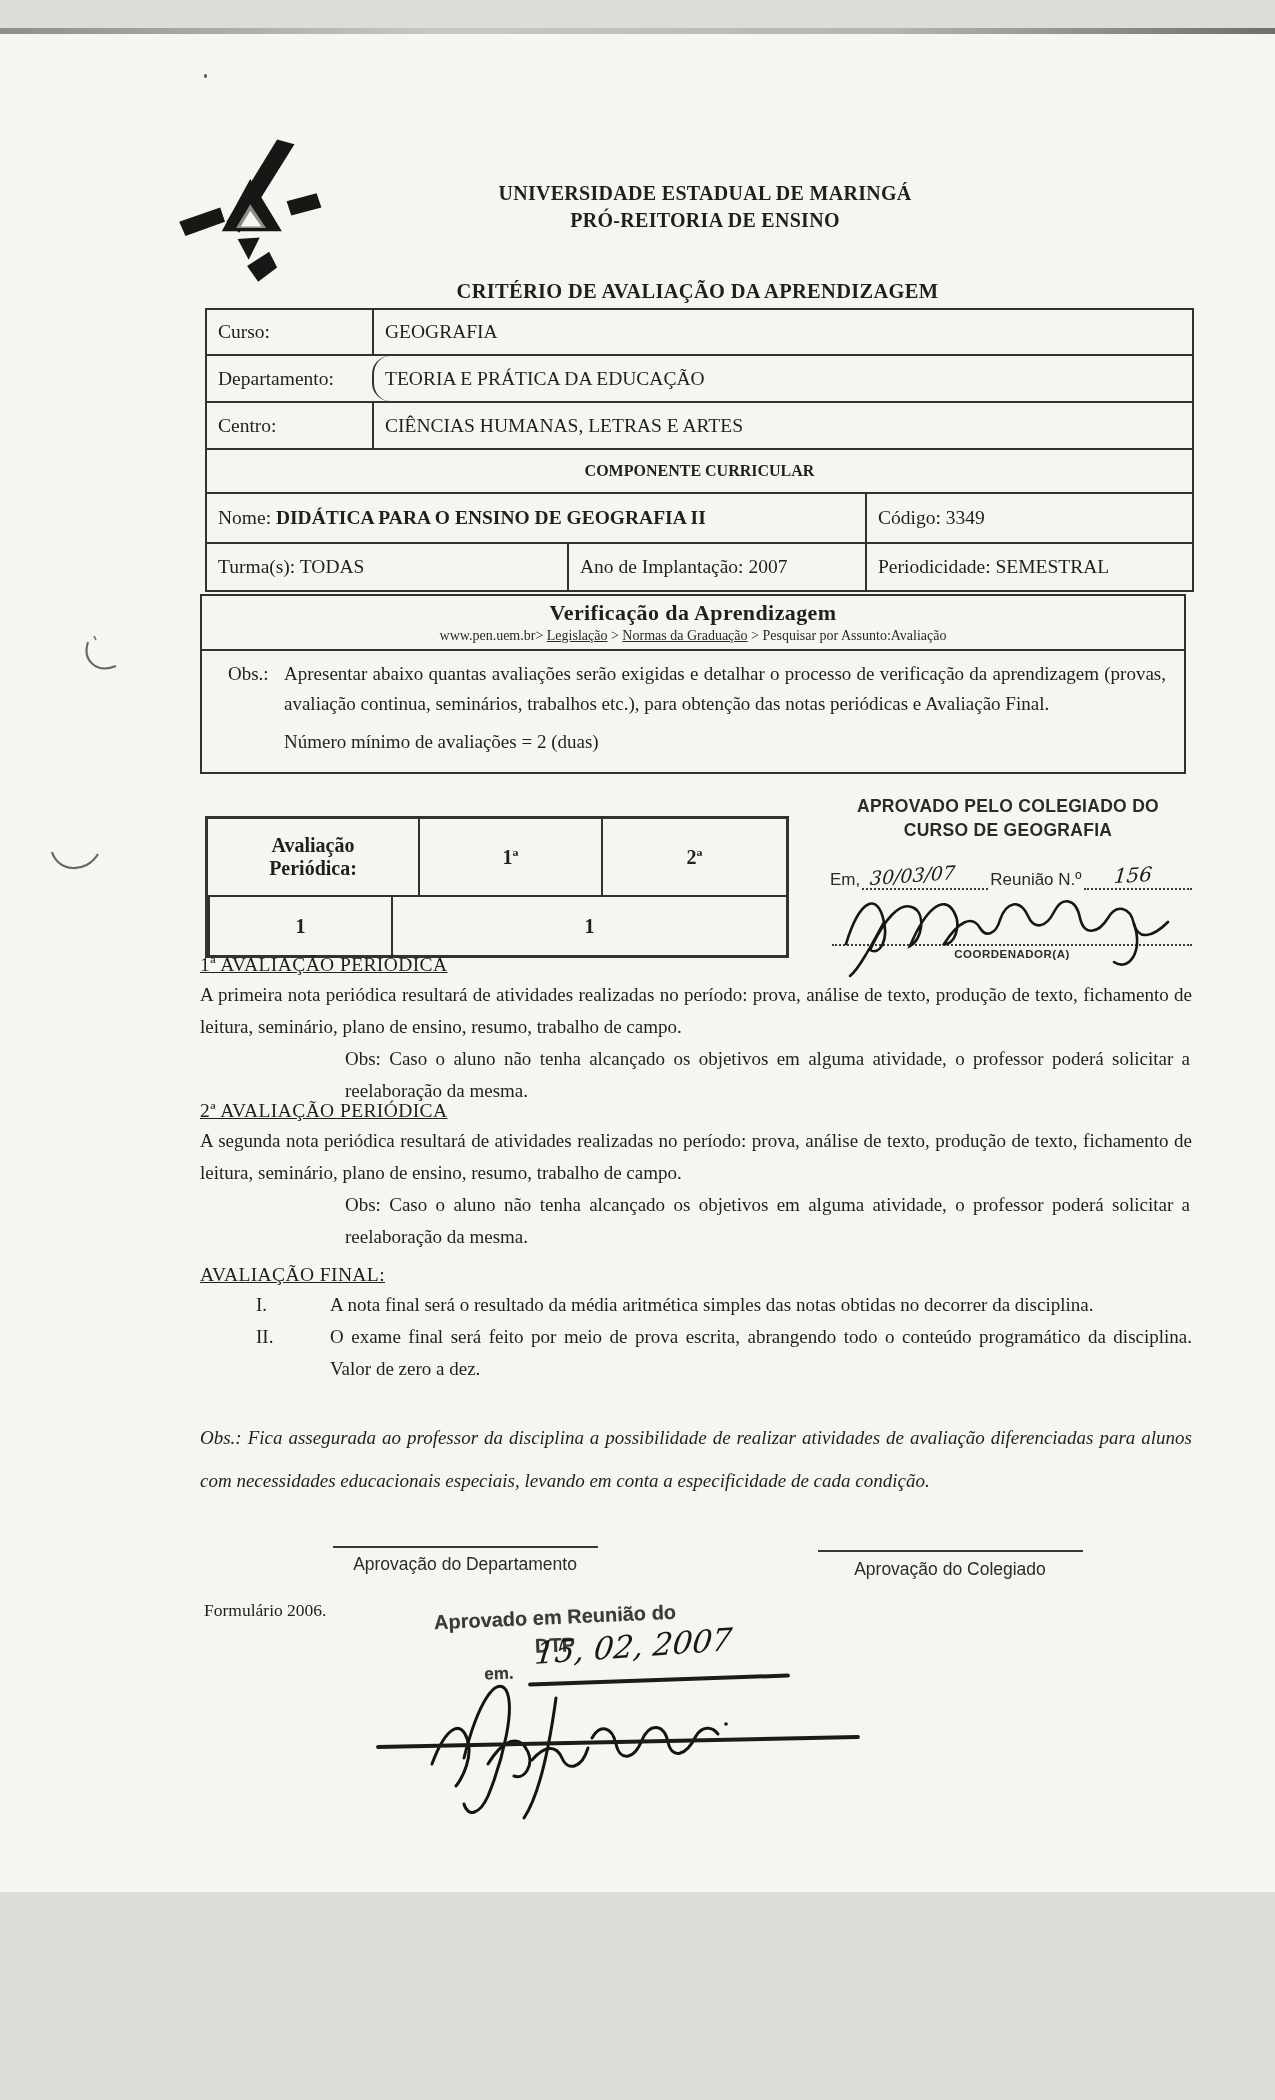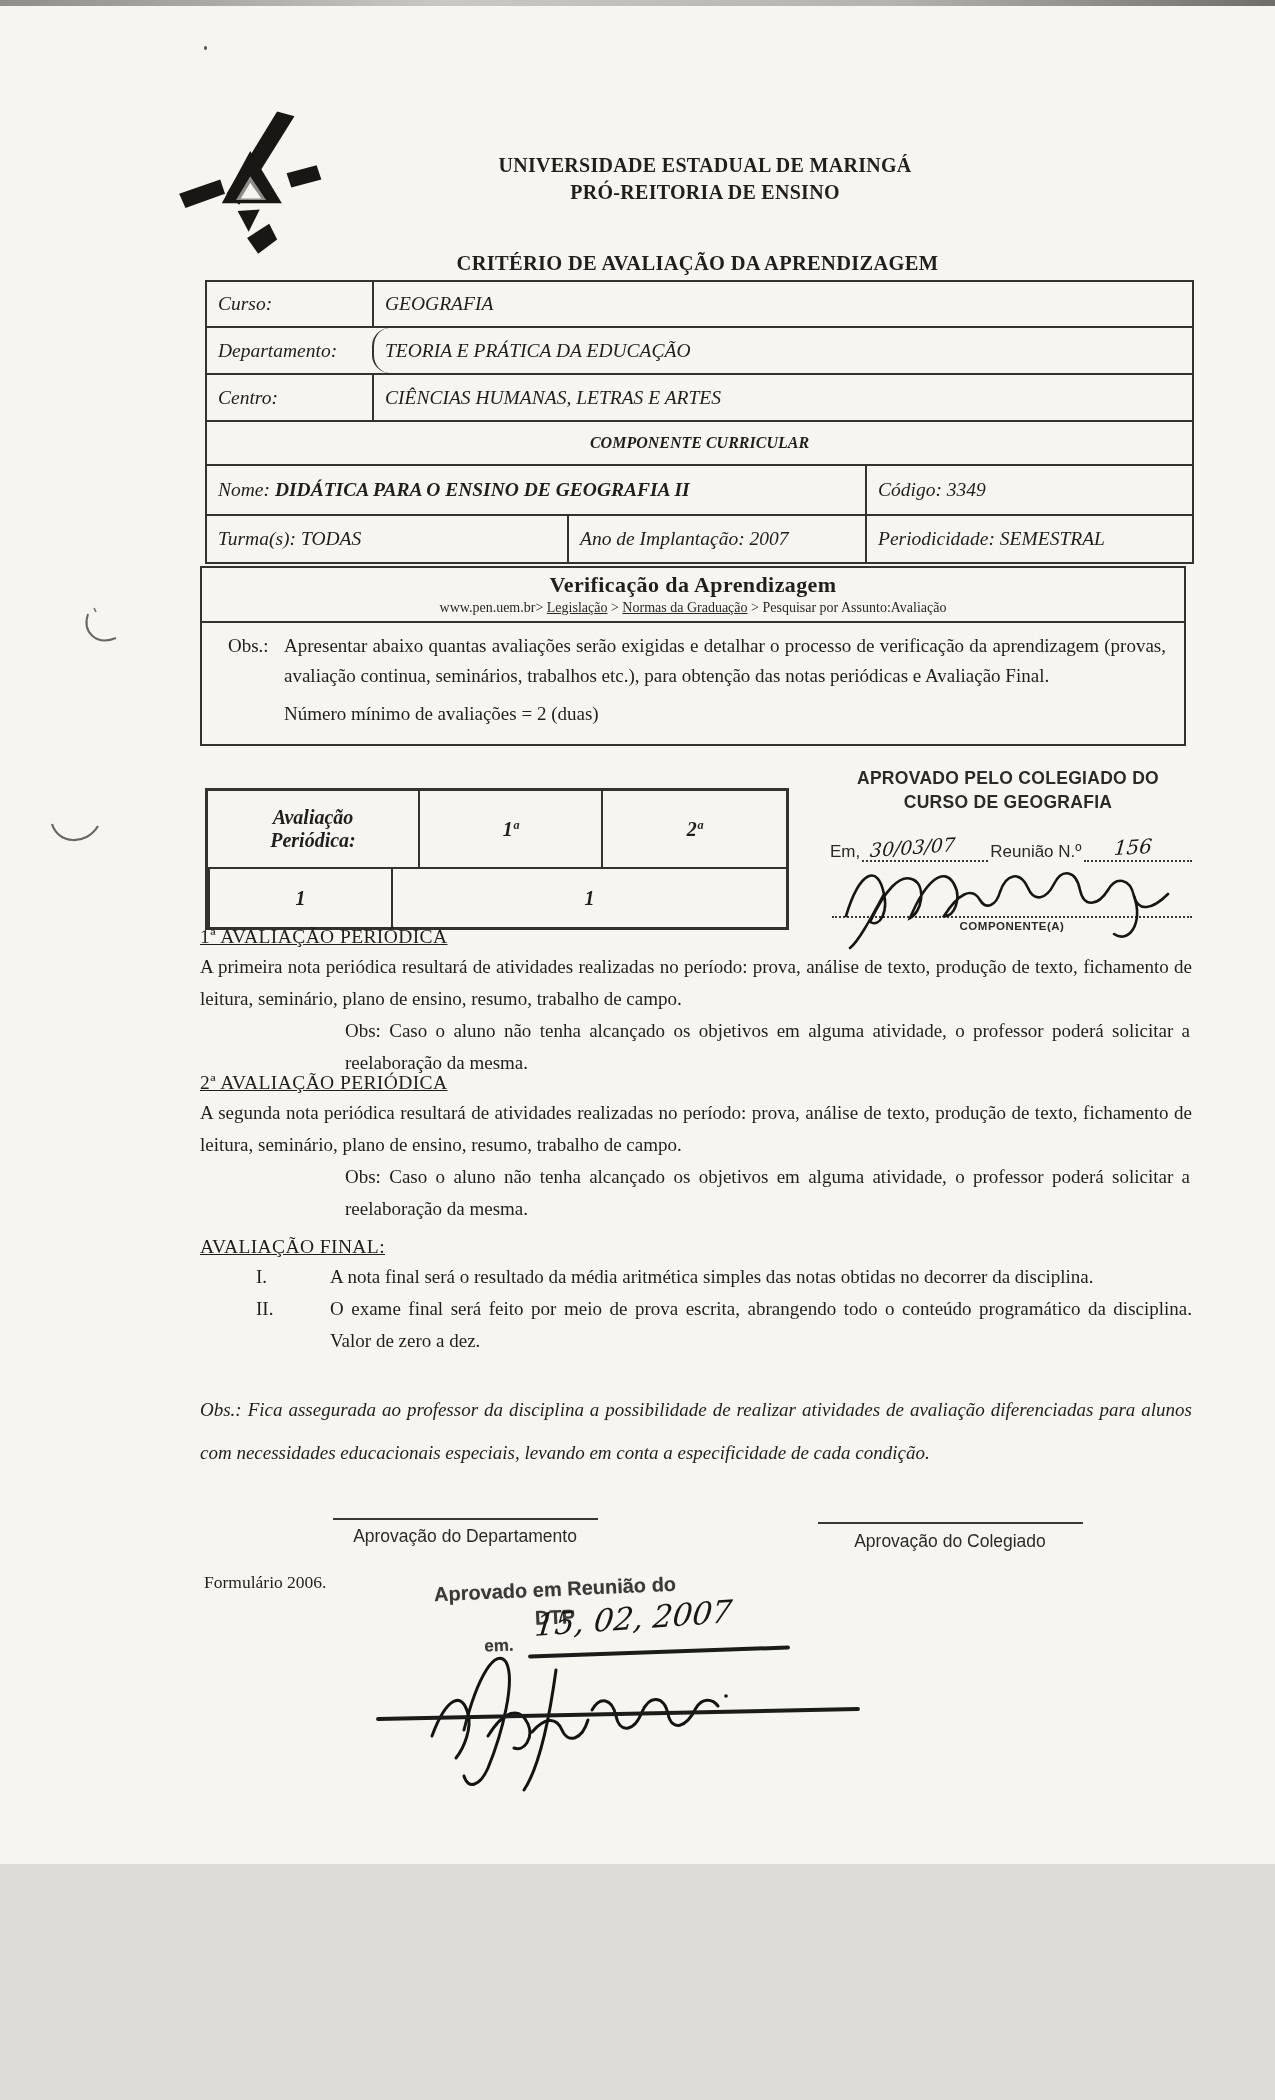--- a/index.html
+++ b/index.html
@@ -1,26 +1,26 @@
 <!DOCTYPE html>
 <html><head>
 <meta charset="utf-8">
 <style>
   html,body{margin:0;padding:0;background:#dddcd8;}
   .page{position:relative;width:1275px;height:1864px;background:#f6f5f1;
-        font-family:"Liberation Serif",serif;color:#201f1d;overflow:hidden;}
+        font-family:"Liberation Serif",serif;color:#201f1d;overflow:hidden;margin-top:28px;}
   .abs{position:absolute;}
   
   .scan-strip{left:0;top:0;width:1275px;height:6px;
      background:linear-gradient(to right,#8f8e8a,#c9c8c4 35%,#b4b3af 70%,#6f6e6a);}
   
   .univ{font-weight:bold;font-size:20px;line-height:27px;text-align:center;letter-spacing:.3px;}
   .doc-title{font-weight:bold;font-size:20.5px;text-align:center;letter-spacing:.3px;}
   
-  .tbl{border:2px solid #34322f;background:transparent;font-style:italic;}
+  .tbl{border:2px solid #34322f;background:transparent;}
   .trow{display:flex;border-top:2px solid #34322f;align-items:stretch;}
   .trow:first-child{border-top:none;}
   .tcell{display:flex;align-items:center;padding-left:11px;font-size:19.5px;box-sizing:border-box;}
   .vline{border-left:2px solid #34322f;}
   .thead{justify-content:center;font-weight:bold;font-size:16px;padding-left:0;}
   .bold{font-weight:bold;}
   
   .vbox{border:2px solid #34322f;box-sizing:border-box;}
   .vtitle{font-weight:bold;font-size:22px;text-align:center;padding-top:4px;letter-spacing:.4px;}
   .vurl{font-size:14px;text-align:center;padding:2px 0 5px 0;border-bottom:2px solid #34322f;color:#2a2927;}
@@ -166,21 +166,21 @@
 
   
   <svg class="abs" style="left:840px;top:850px;z-index:3;" width="350" height="100" viewBox="0 0 350 100">
     <g fill="none" stroke="#161614" stroke-width="2.6" stroke-linecap="round">
       <path d="M6,66 C20,20 38,14 44,44 C48,62 40,78 30,72 C44,42 60,22 74,30 C86,37 82,62 70,68 C86,30 104,16 114,34 C122,48 114,68 104,66 C118,44 132,36 140,50 C146,60 156,56 160,42 C166,24 180,20 188,38 C194,52 206,50 214,34 C222,18 236,20 240,40 C244,58 258,56 268,40 C276,26 290,28 294,46 C298,62 312,60 328,44"></path>
       <path d="M294,46 C304,74 288,94 274,84"></path>
       <path d="M44,44 C30,70 18,92 10,98"></path>
     </g>
   </svg>
   <div class="abs dotted" style="left:832px;top:900px;width:360px;height:16px;"></div>
-  <div class="abs coord" style="left:832px;top:920px;width:360px;">COMPONENTE(A)</div>
+  <div class="abs coord" style="left:832px;top:920px;width:360px;">COORDENADOR(A)</div>
 
   
   <div class="abs" style="left:200px;top:926px;width:992px;">
     <div class="sec-head">1ª AVALIAÇÃO PERIÓDICA</div>
     <div class="para" style="margin-top:3px;">A primeira nota periódica resultará de atividades realizadas no período: prova, análise de texto, produção de texto, fichamento de leitura, seminário, plano de ensino, resumo, trabalho de campo.</div>
     <div class="obs-ind" style="margin-left:145px;width:845px;">Obs: Caso o aluno não tenha alcançado os objetivos em alguma atividade, o professor poderá solicitar a reelaboração da mesma.</div>
   </div>
 
   
   <div class="abs" style="left:200px;top:1072px;width:992px;">

